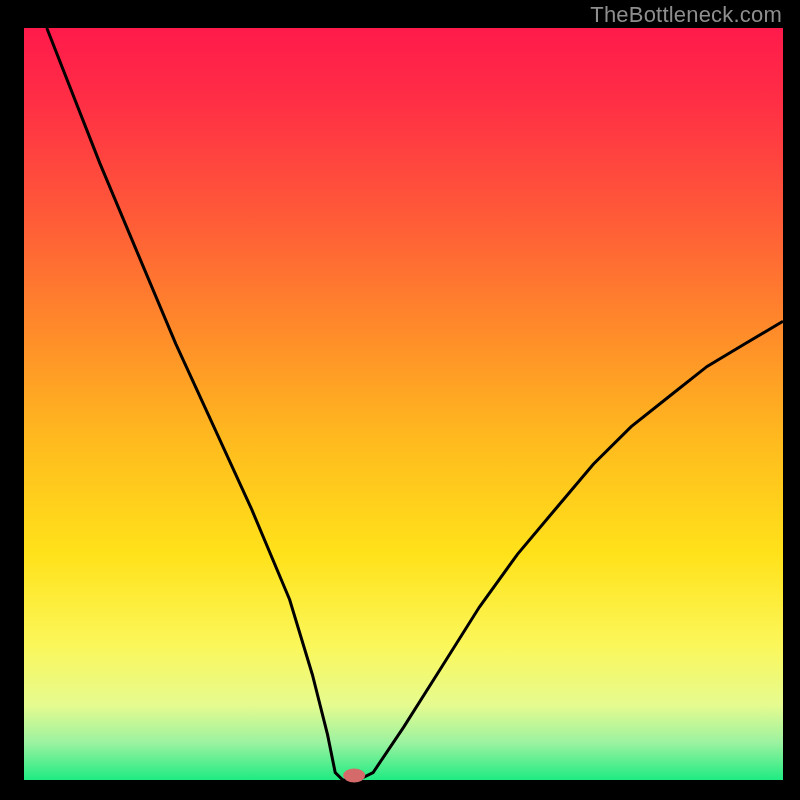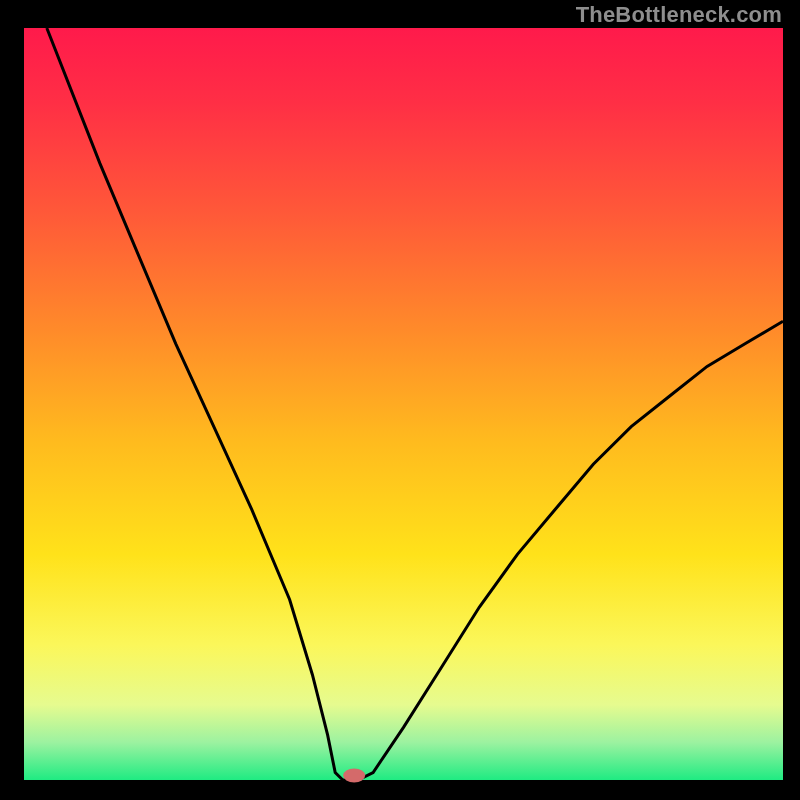--- a/index.html
+++ b/index.html
@@ -17,21 +17,21 @@
     width: 800px;
     height: 800px;
     background: #000;
   }
   .watermark {
     position: absolute;
     top: 2px;
     right: 18px;
     font-family: Arial, Helvetica, sans-serif;
     font-size: 22px;
-    font-weight: 700;
+    font-weight: 400;
     color: #8e8e8e;
     letter-spacing: 0.2px;
   }
   svg {
     position: absolute;
     left: 0;
     top: 0;
   }
 </style>
 </head>

